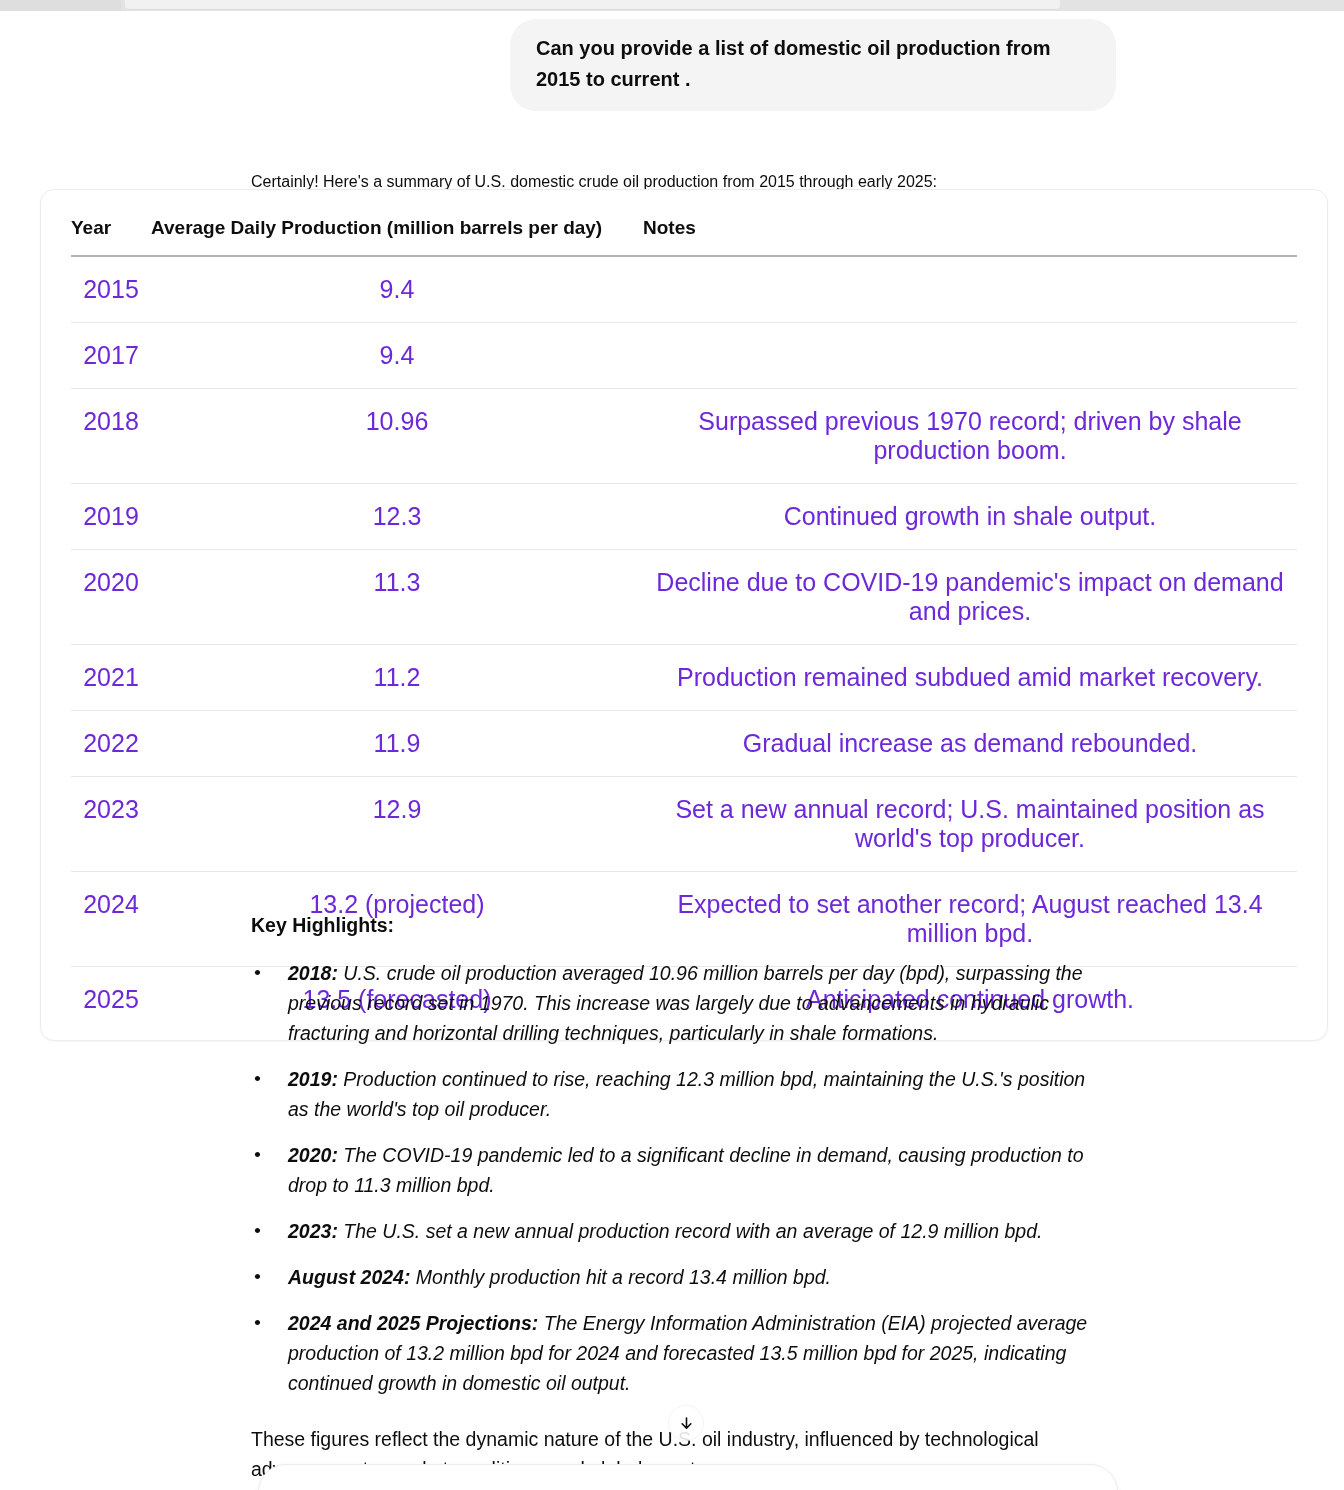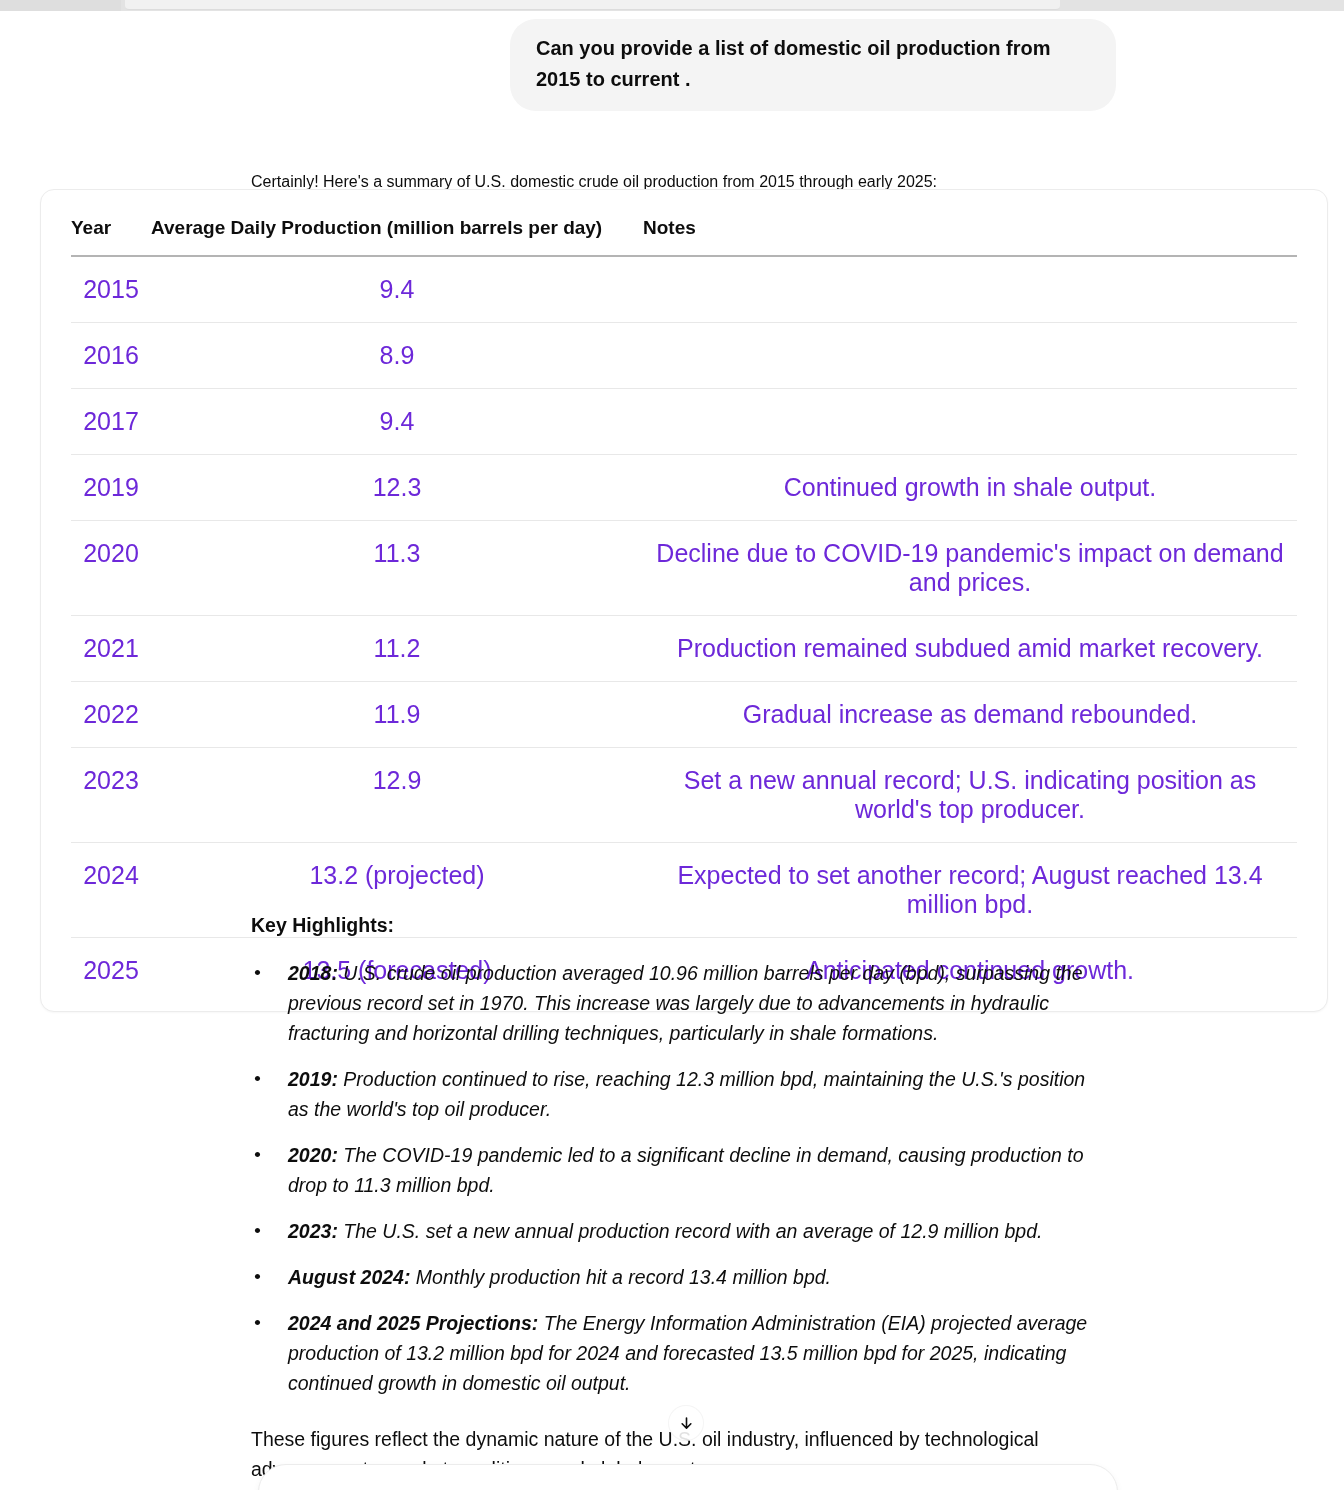--- a/index.html
+++ b/index.html
@@ -219,30 +219,30 @@
           <th>Notes</th>
         </tr>
       </thead>
       <tbody id="table-body">
           <tr>
             <td>2015</td>
             <td>9.4</td>
             <td></td>
           </tr>
           <tr>
-            <td>2016</td>
-            <td>8.9</td>
-            <td></td>
-          </tr>
-          <tr>
             <td>2017</td>
             <td>9.4</td>
             <td></td>
           </tr>
           <tr>
+            <td>2018</td>
+            <td>10.96</td>
+            <td>Surpassed previous 1970 record; driven by shale production boom.</td>
+          </tr>
+          <tr>
             <td>2019</td>
             <td>12.3</td>
             <td>Continued growth in shale output.</td>
           </tr>
           <tr>
             <td>2020</td>
             <td>11.3</td>
             <td>Decline due to COVID-19 pandemic's impact on demand and prices.</td>
           </tr>
           <tr>
@@ -251,21 +251,21 @@
             <td>Production remained subdued amid market recovery.</td>
           </tr>
           <tr>
             <td>2022</td>
             <td>11.9</td>
             <td>Gradual increase as demand rebounded.</td>
           </tr>
           <tr>
             <td>2023</td>
             <td>12.9</td>
-            <td>Set a new annual record; U.S. indicating position as world's top producer.</td>
+            <td>Set a new annual record; U.S. maintained position as world's top producer.</td>
           </tr>
           <tr>
             <td>2024</td>
             <td>13.2 (projected)</td>
             <td>Expected to set another record; August reached 13.4 million bpd.</td>
           </tr>
           <tr>
             <td>2025</td>
             <td>13.5 (forecasted)</td>
             <td>Anticipated continued growth.</td>

